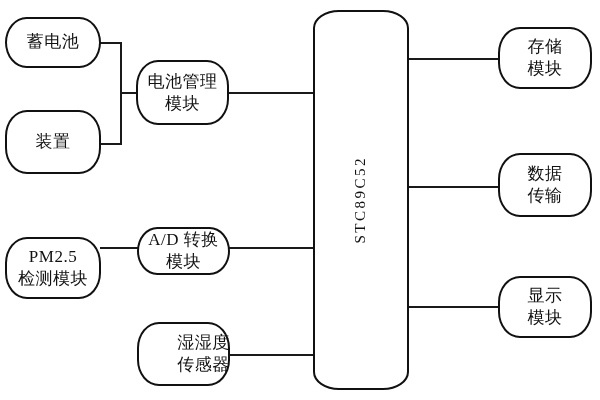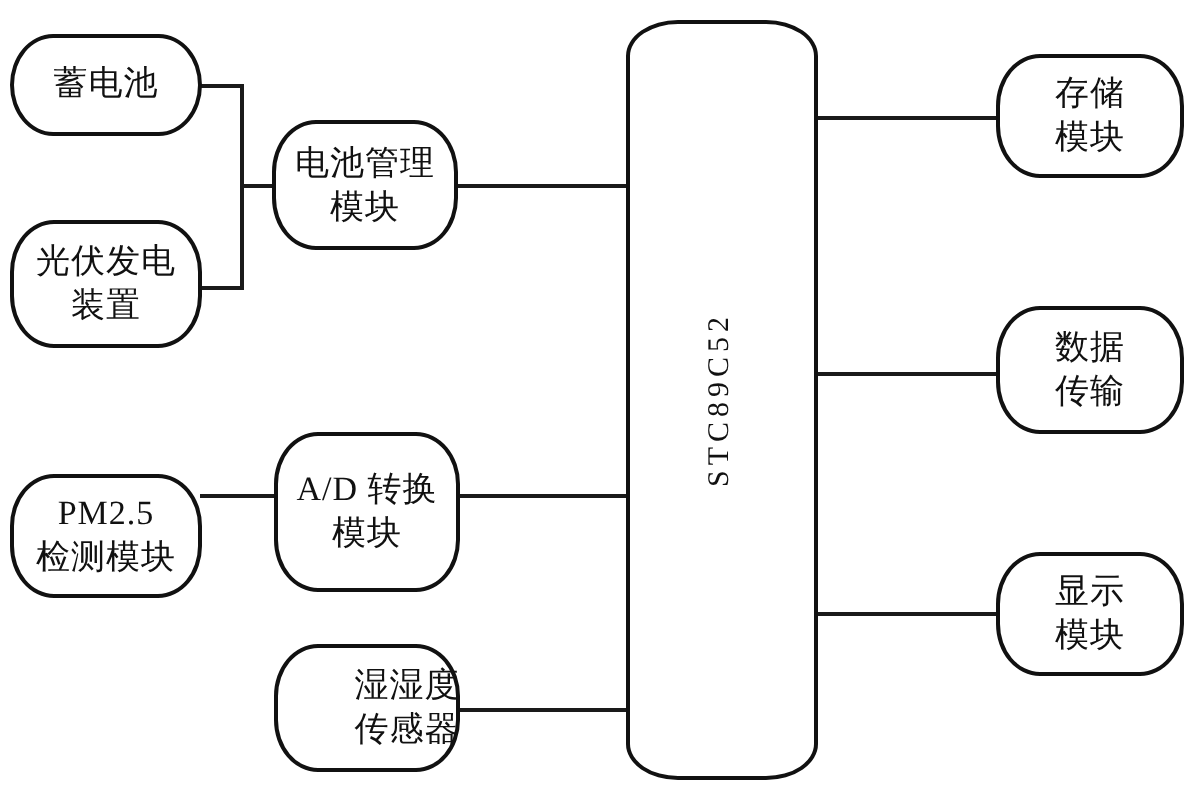--- a/index.html
+++ b/index.html
@@ -94,35 +94,34 @@
 
   <div class="wire wire-h" style="left:408px; top:186px; width:92px;"></div>
 
   <div class="wire wire-h" style="left:408px; top:306px; width:92px;"></div>
 
   <div class="node one-line t15" id="node-battery" style="left:5px; top:17px; width:96px; height:51px;">
     <span class="line">蓄电池</span>
   </div>
 
   <div class="node t15" id="node-pv-generator" style="left:5px; top:110px; width:96px; height:64px;">
-    <span class="line">光伏发电</span>
     <span class="line">装置</span>
   </div>
 
   <div class="node t15" id="node-battery-management" style="left:136px; top:60px; width:93px; height:65px;">
     <span class="line">电池管理</span>
     <span class="line">模块</span>
   </div>
 
   <div class="node t15" id="node-pm25-detection" style="left:5px; top:217px; width:96px; height:62px;margin-top:20px;">
     <span class="line">PM2.5</span>
     <span class="line">检测模块</span>
   </div>
 
-  <div class="node t15" id="node-ad-conversion" style="left:137px; top:216px; width:93px; height:80px;">
+  <div class="node t15" id="node-ad-conversion" style="left:137px; top:227px; width:93px; height:48px;">
     <span class="line">A/D 转换</span>
     <span class="line">模块</span>
   </div>
 
   <div class="node t15" id="node-humidity-sensor" style="left:137px; top:322px; width:93px; height:64px;padding-left:40px;">
     <span class="line">湿湿度</span>
     <span class="line">传感器</span>
   </div>
 
   <div class="node" id="mcu-block" style="left:313px; top:10px; width:96px; height:380px;">

